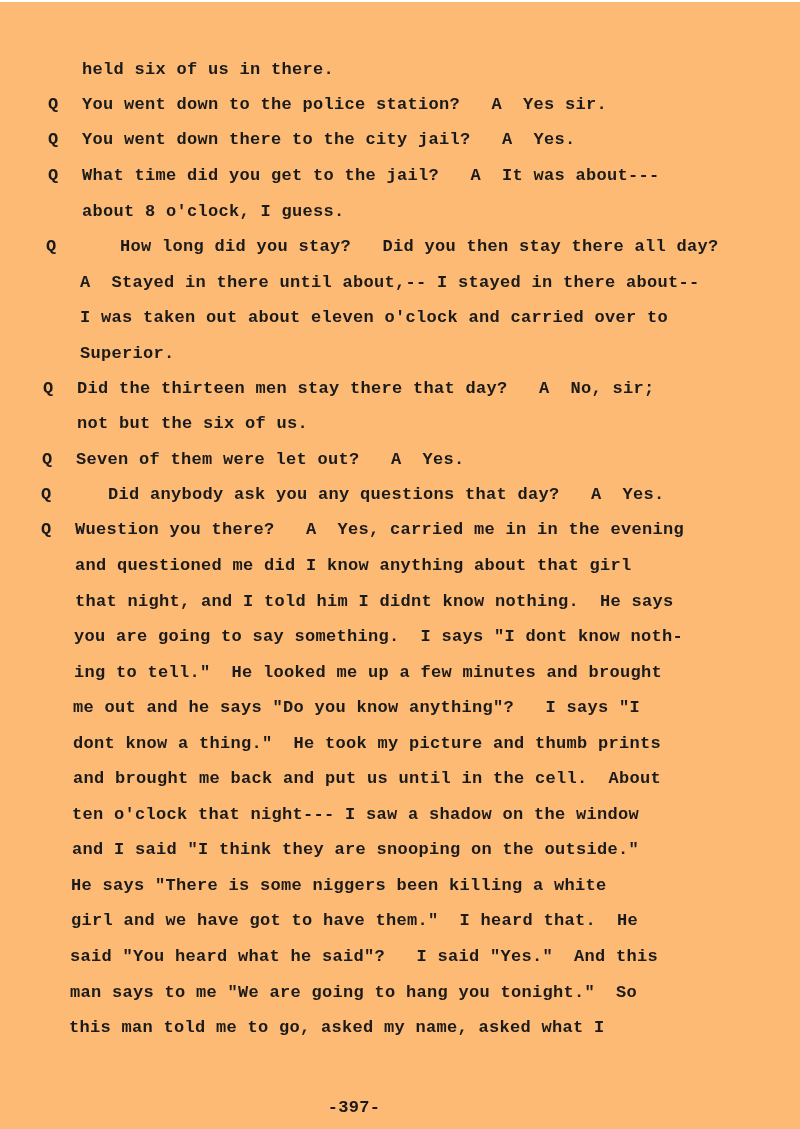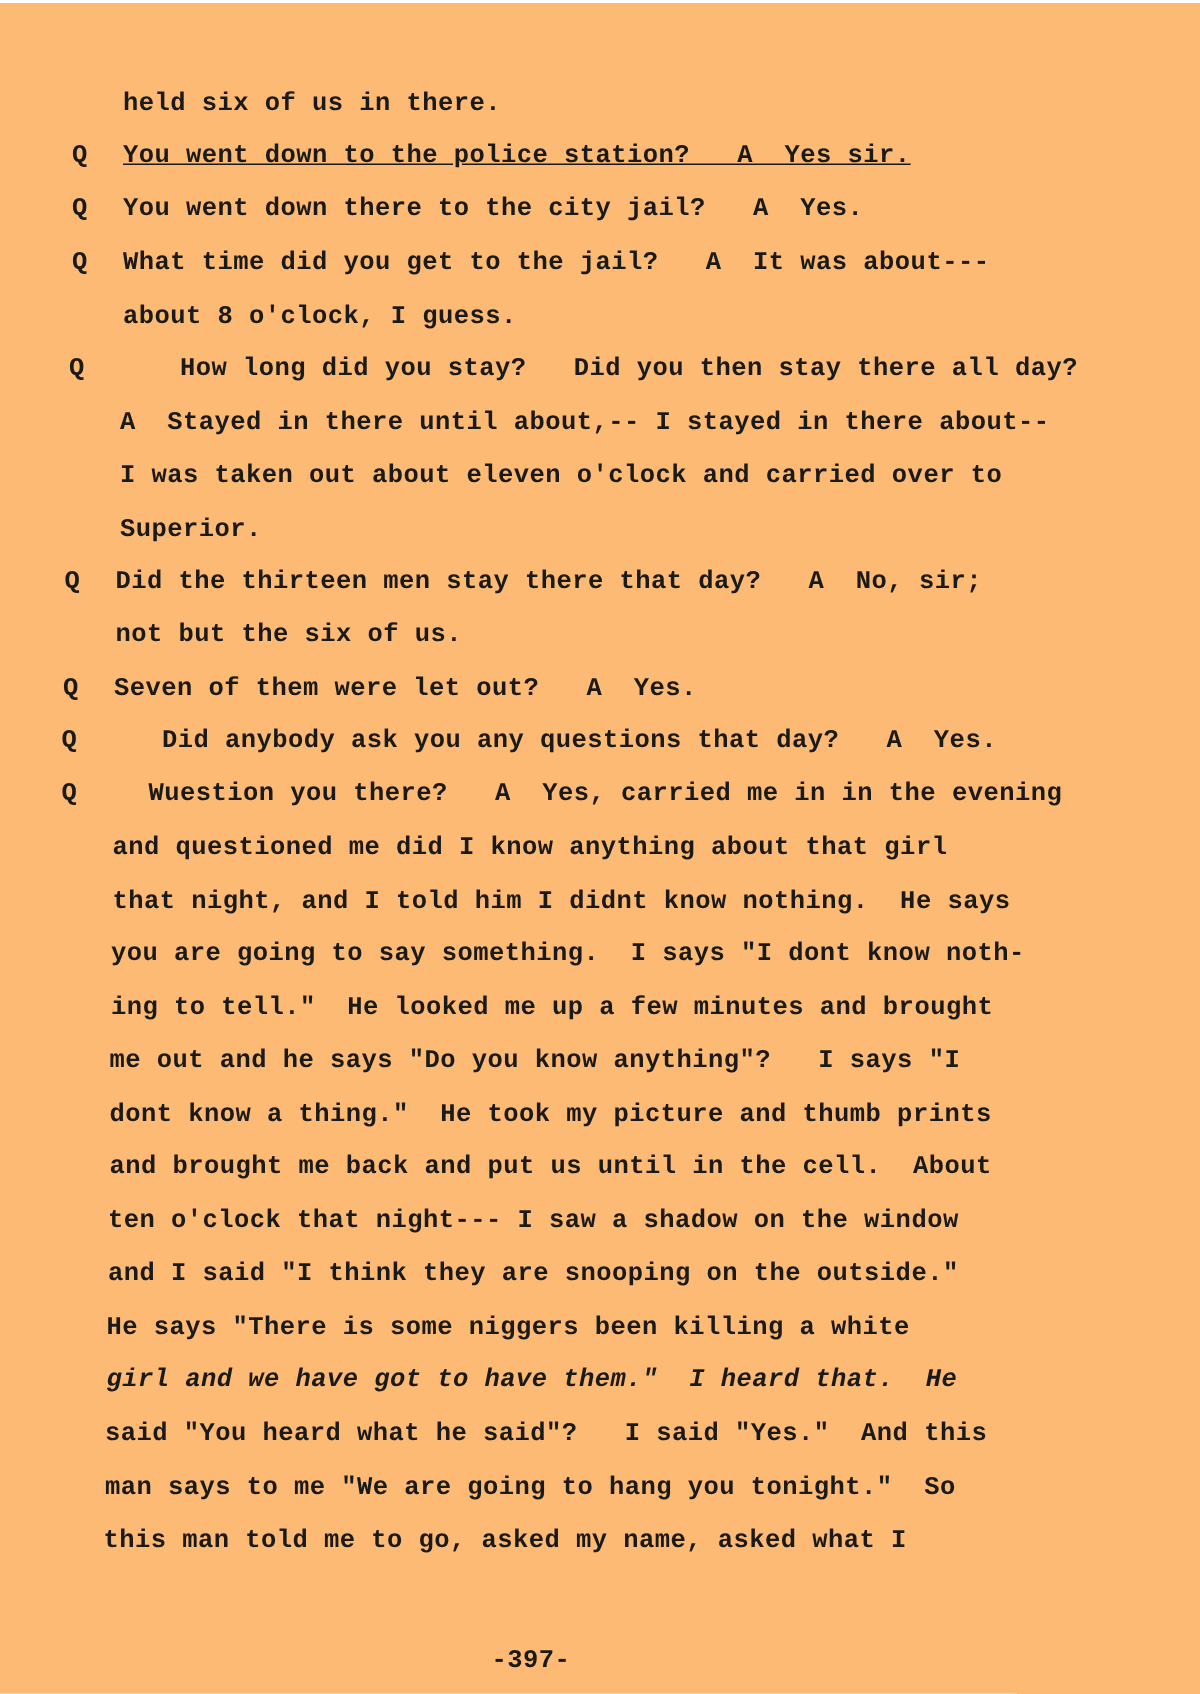--- a/index.html
+++ b/index.html
@@ -14,49 +14,49 @@
   .qa { position: absolute; white-space: pre; line-height: 20px; }
   .page-num { position: absolute; left: 0; width: 708px; text-align: center; top: 1096px; white-space: pre; }
 </style>
 </head>
 <body>
 
 <div class="page">
   <div id="lines">
       <div class="line" style="left: 82px; top: 58px;">held six of us in there.</div>
       <div class="qa" style="left: 48px; top: 93px;">Q</div>
-      <div class="line" style="left: 82px; top: 93px; text-decoration: underline;">You went down to the police station?   A  Yes sir.</div>
+      <div class="line" style="left: 82px; top: 93px;">You went down to the police station?   A  Yes sir.</div>
       <div class="qa" style="left: 48px; top: 128px;">Q</div>
       <div class="line" style="left: 82px; top: 128px;">You went down there to the city jail?   A  Yes.</div>
       <div class="qa" style="left: 48px; top: 164px;">Q</div>
       <div class="line" style="left: 82px; top: 164px;">What time did you get to the jail?   A  It was about---</div>
       <div class="line" style="left: 82px; top: 200px;">about 8 o'clock, I guess.</div>
       <div class="qa" style="left: 46px; top: 235px;">Q</div>
       <div class="line" style="left: 80px; top: 235px; margin-left: 40px;">How long did you stay?   Did you then stay there all day?</div>
       <div class="line" style="left: 80px; top: 271px; text-align: right;">A  Stayed in there until about,-- I stayed in there about--</div>
       <div class="line" style="left: 80px; top: 306px;">I was taken out about eleven o'clock and carried over to</div>
       <div class="line" style="left: 80px; top: 342px; text-align: center;">Superior.</div>
       <div class="qa" style="left: 43px; top: 377px;">Q</div>
       <div class="line" style="left: 77px; top: 377px;">Did the thirteen men stay there that day?   A  No, sir;</div>
       <div class="line" style="left: 77px; top: 412px;">not but the six of us.</div>
       <div class="qa" style="left: 42px; top: 448px;">Q</div>
       <div class="line" style="left: 76px; top: 448px;">Seven of them were let out?   A  Yes.</div>
       <div class="qa" style="left: 41px; top: 483px;">Q</div>
       <div class="line" style="left: 75px; top: 483px; margin-left: 33px;">Did anybody ask you any questions that day?   A  Yes.</div>
       <div class="qa" style="left: 41px; top: 518px;">Q</div>
-      <div class="line" style="left: 75px; top: 518px; margin-left: 24px;">Wuestion you there?   A  Yes, carried me in in the evening</div>
+      <div class="line" style="left: 75px; top: 518px;">Wuestion you there?   A  Yes, carried me in in the evening</div>
       <div class="line" style="left: 75px; top: 554px;">and questioned me did I know anything about that girl</div>
       <div class="line" style="left: 75px; top: 590px;">that night, and I told him I didnt know nothing.  He says</div>
       <div class="line" style="left: 74px; top: 625px;">you are going to say something.  I says "I dont know noth-</div>
       <div class="line" style="left: 74px; top: 661px;">ing to tell."  He looked me up a few minutes and brought</div>
       <div class="line" style="left: 73px; top: 696px;">me out and he says "Do you know anything"?   I says "I</div>
       <div class="line" style="left: 73px; top: 732px;">dont know a thing."  He took my picture and thumb prints</div>
       <div class="line" style="left: 73px; top: 767px;">and brought me back and put us until in the cell.  About</div>
       <div class="line" style="left: 72px; top: 803px;">ten o'clock that night--- I saw a shadow on the window</div>
       <div class="line" style="left: 72px; top: 838px;">and I said "I think they are snooping on the outside."</div>
       <div class="line" style="left: 71px; top: 874px;">He says "There is some niggers been killing a white</div>
-      <div class="line" style="left: 71px; top: 909px; font-style: italic;">girl and we have got to have them."  I heard that.  He</div>
+      <div class="line" style="left: 71px; top: 909px;">girl and we have got to have them."  I heard that.  He</div>
       <div class="line" style="left: 70px; top: 945px;">said "You heard what he said"?   I said "Yes."  And this</div>
       <div class="line" style="left: 70px; top: 981px;">man says to me "We are going to hang you tonight."  So</div>
       <div class="line" style="left: 69px; top: 1016px;">this man told me to go, asked my name, asked what I</div>
     </div>
   <div class="page-num">-397-</div>
 </div>
 
 </body></html>

